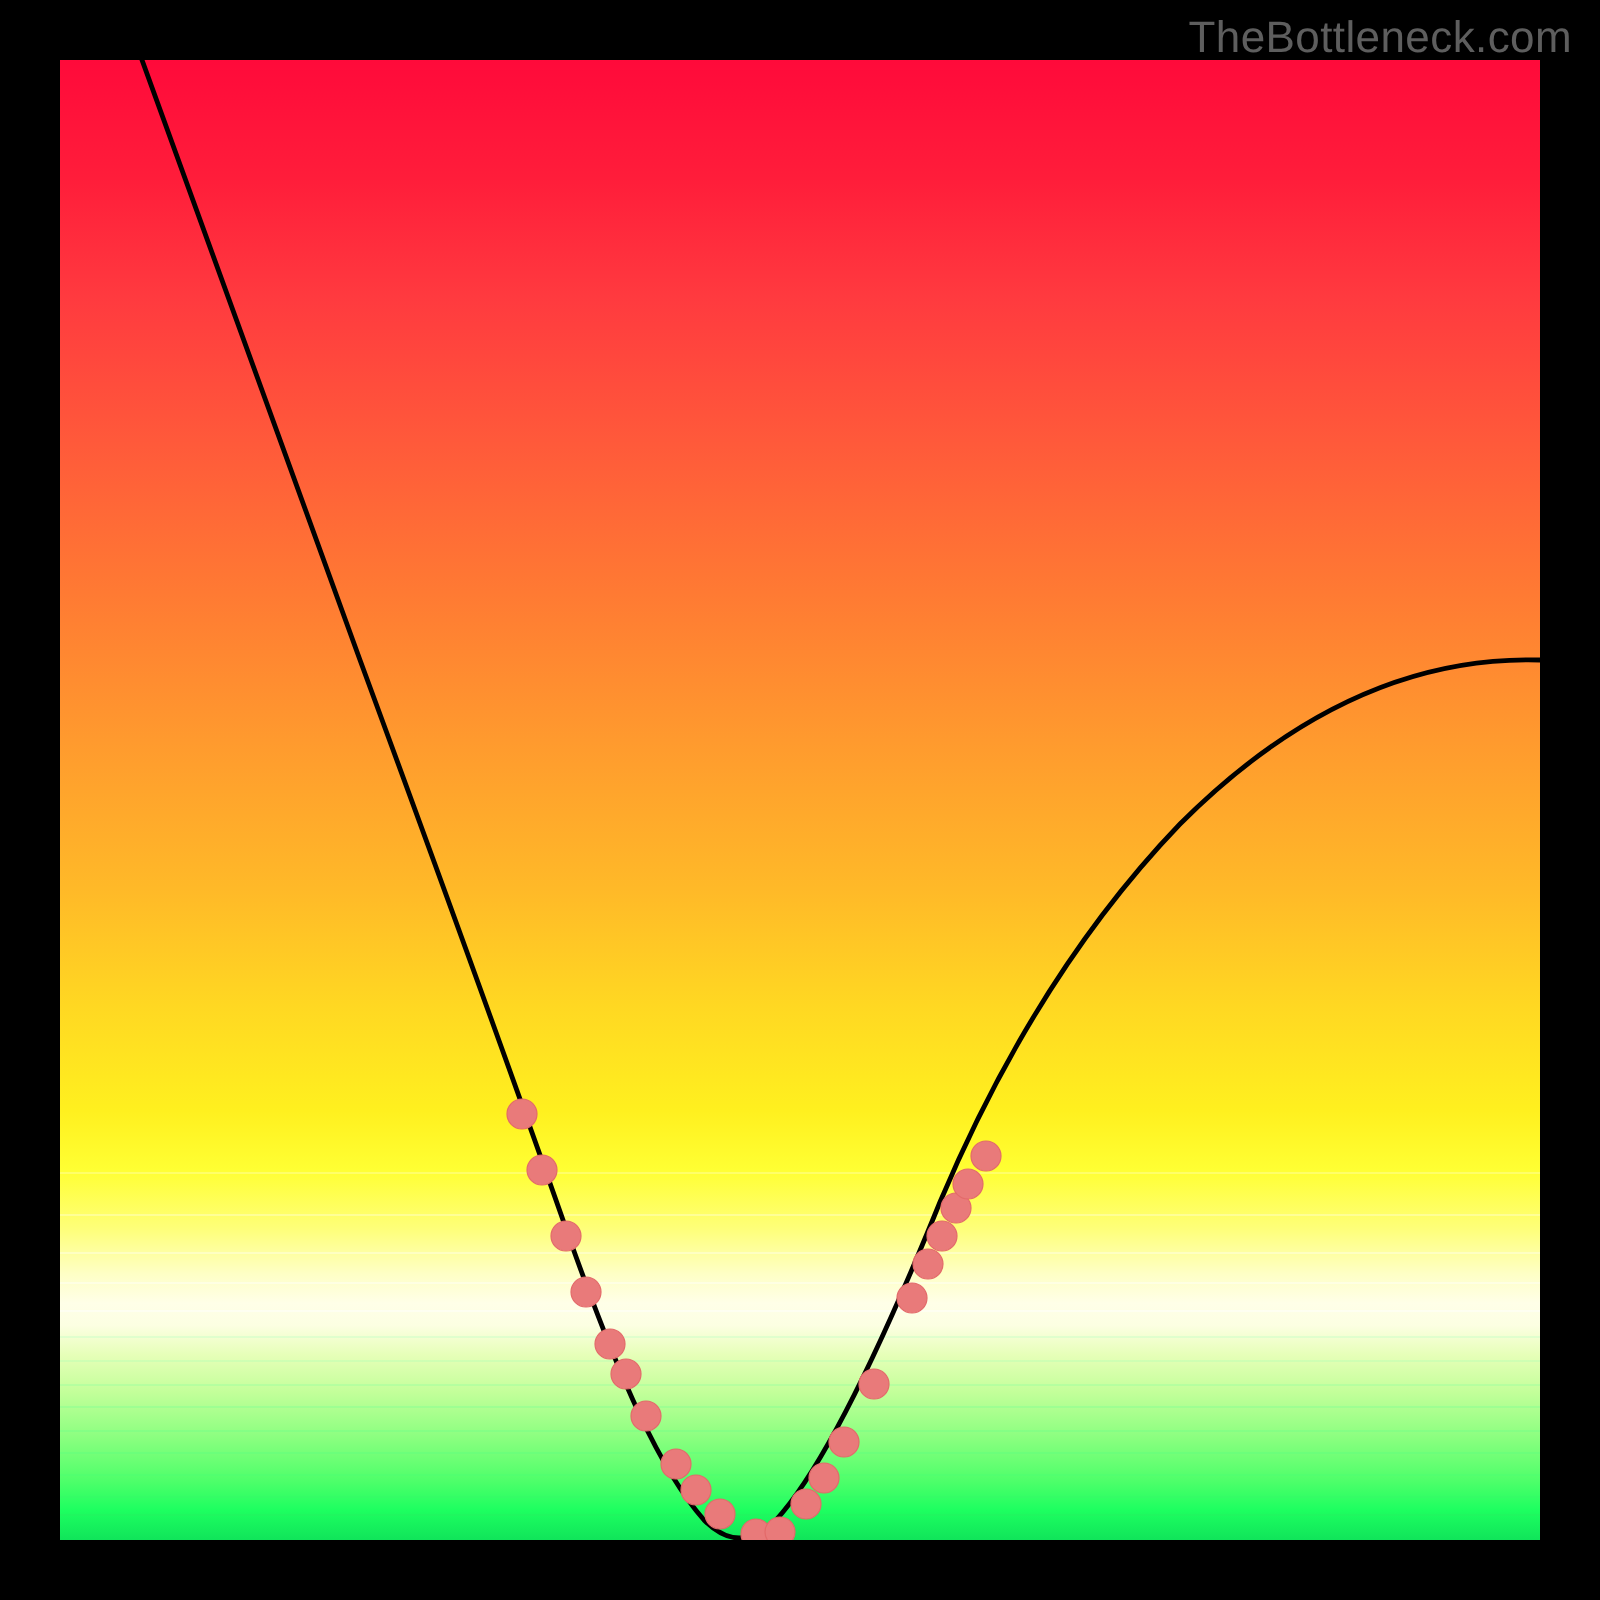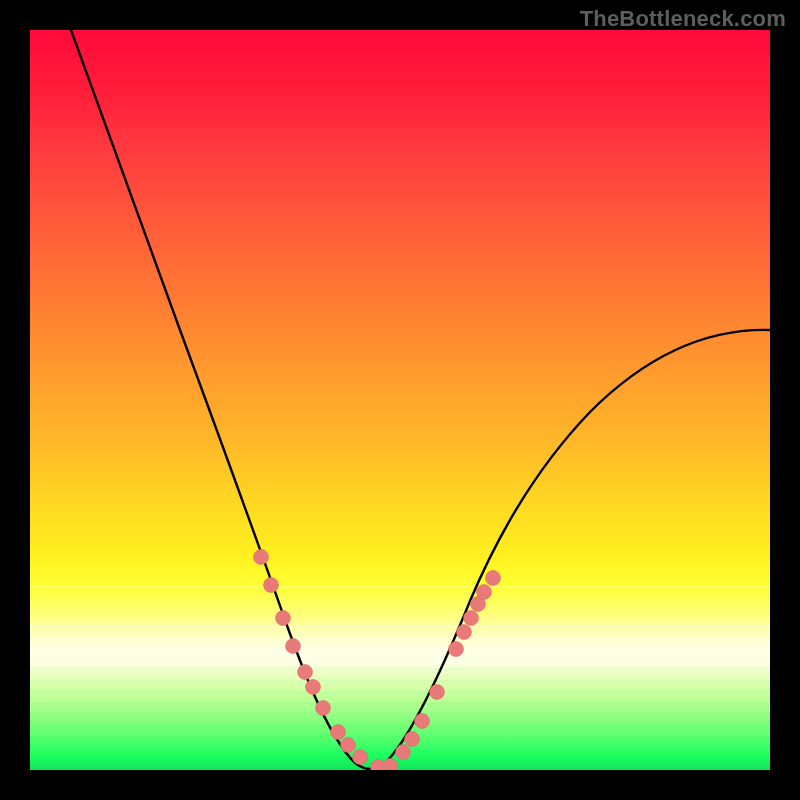--- a/index.html
+++ b/index.html
@@ -16,21 +16,21 @@
     width: 800px;
     height: 800px;
     background: #000;
   }
   .watermark {
     position: absolute;
     top: 6px;
     right: 14px;
     color: #5e5e5e;
     font-size: 22px;
-    font-weight: 700;
+    font-weight: 400;
     letter-spacing: 0.2px;
     z-index: 50;
   }
   .plot-area {
     position: absolute;
     left: 30px;
     top: 30px;
     width: 740px;
     height: 740px;
     overflow: hidden;

